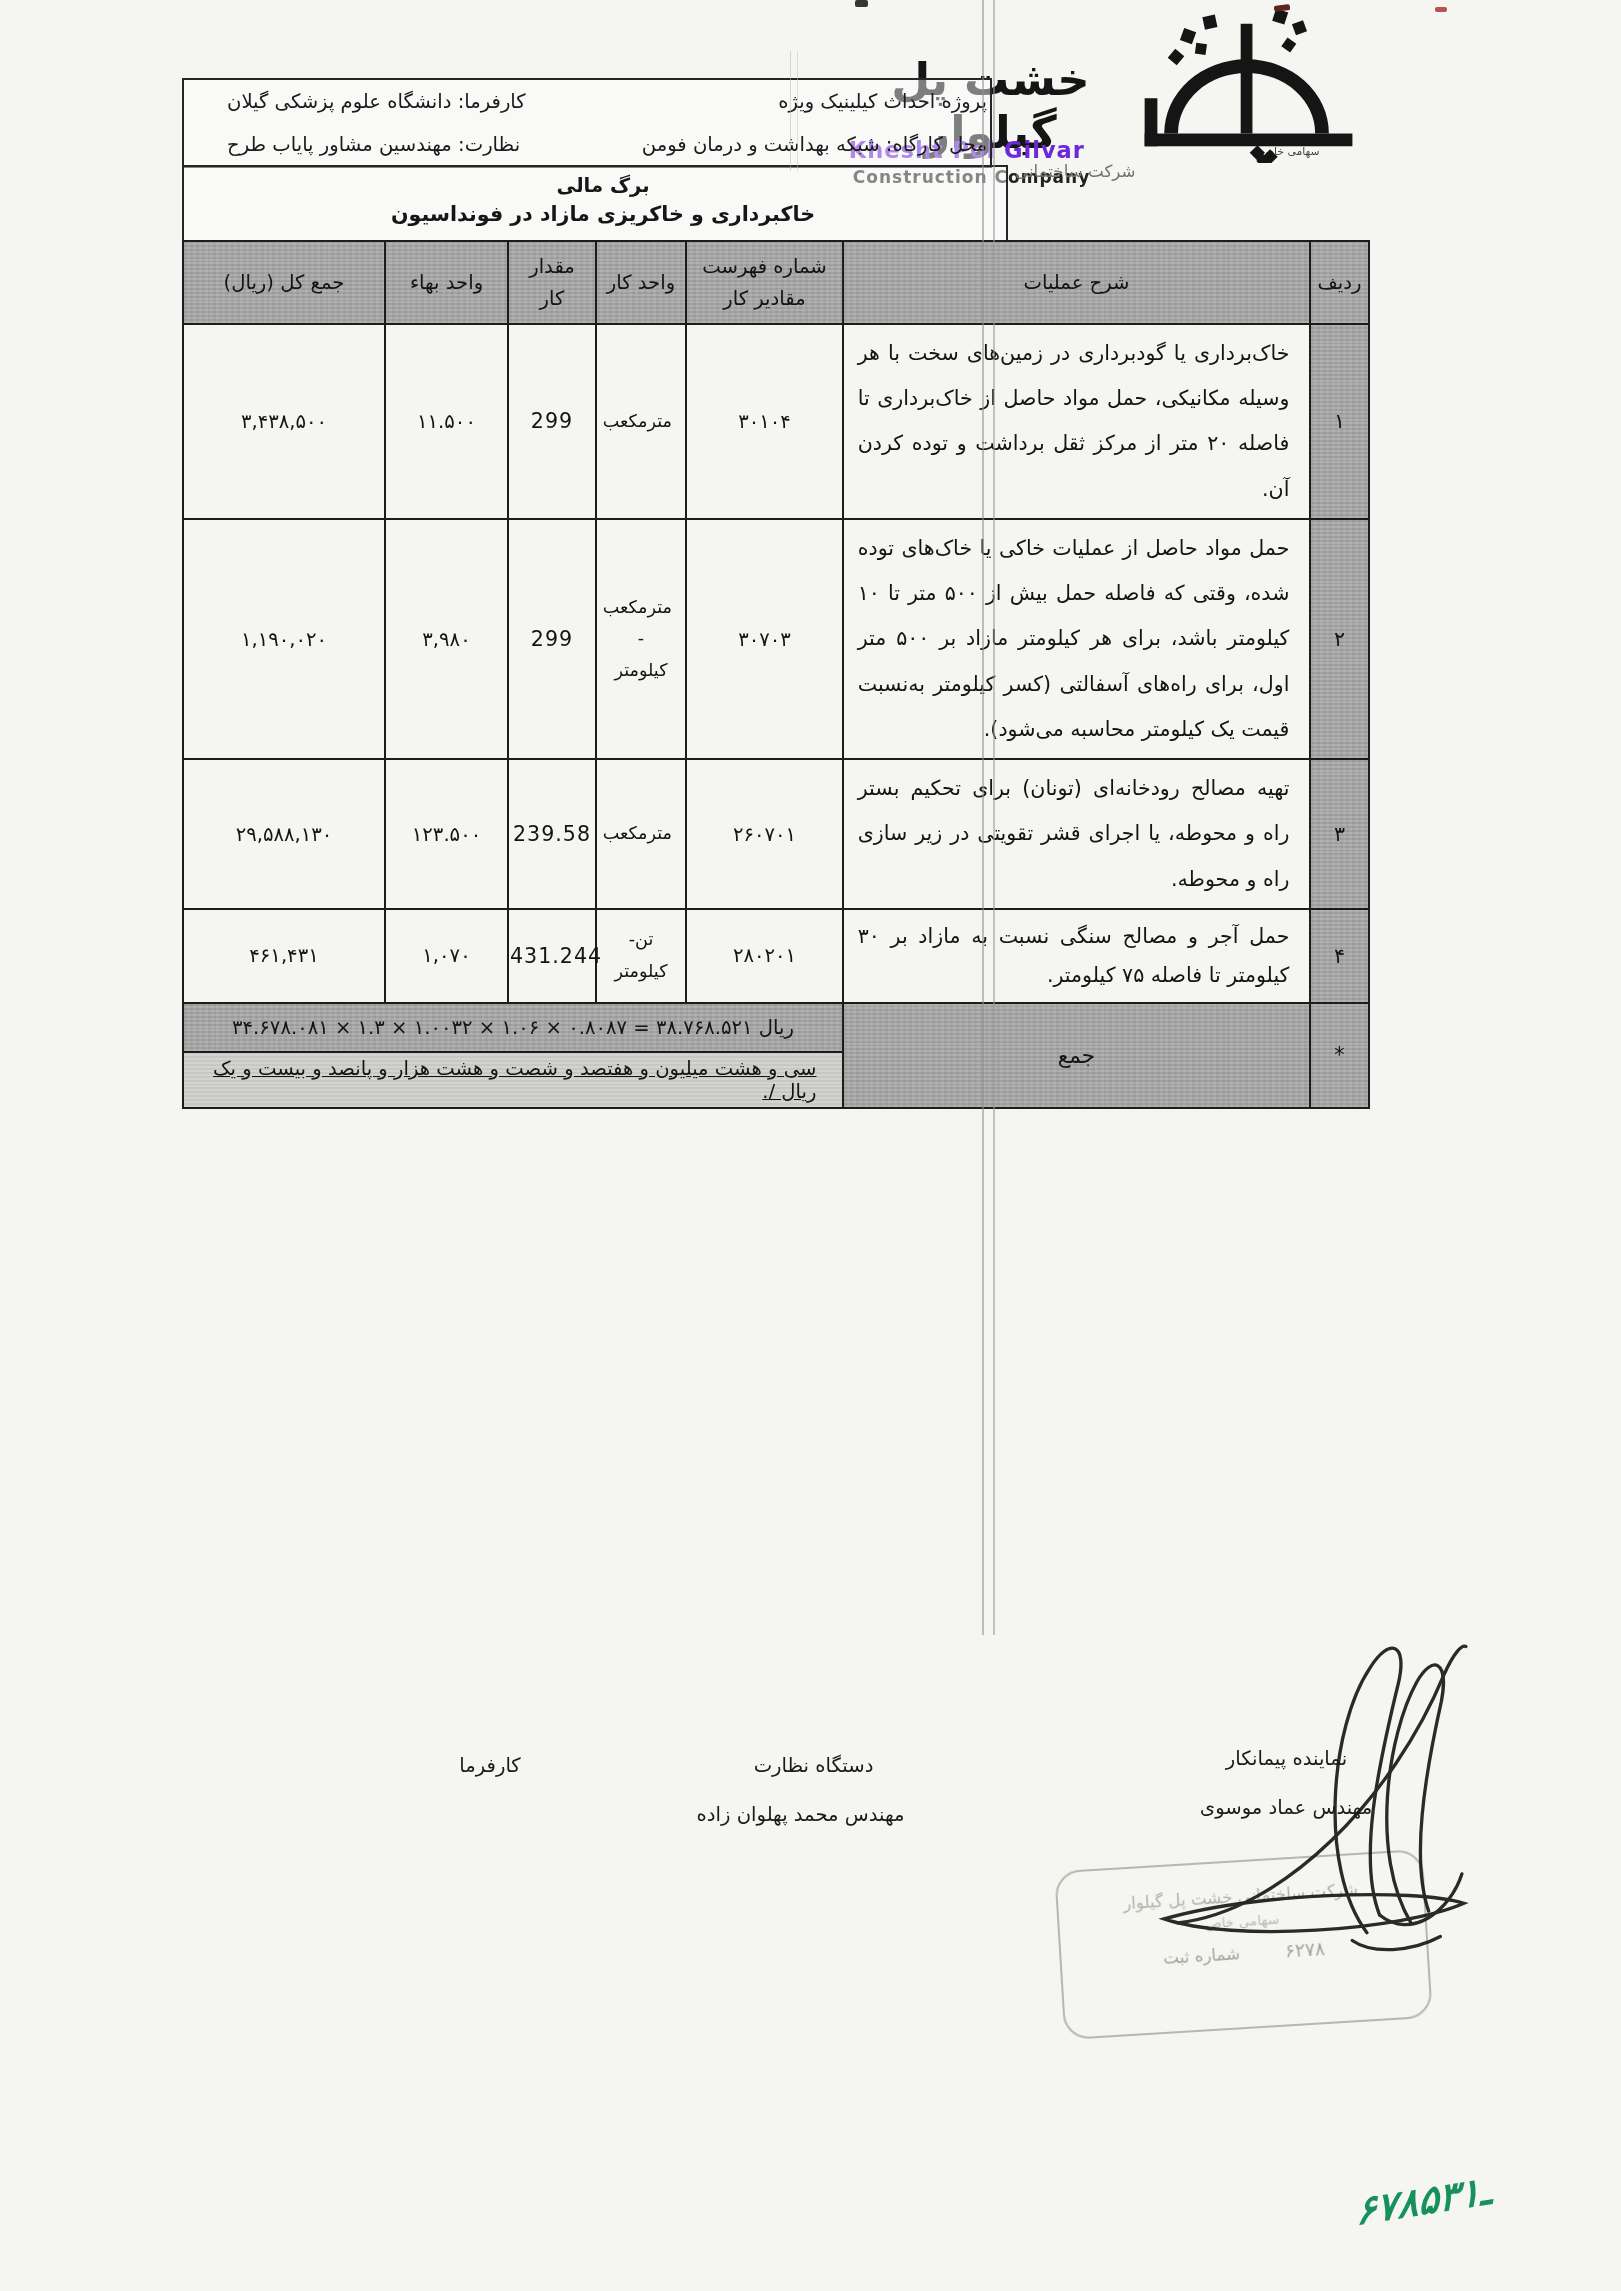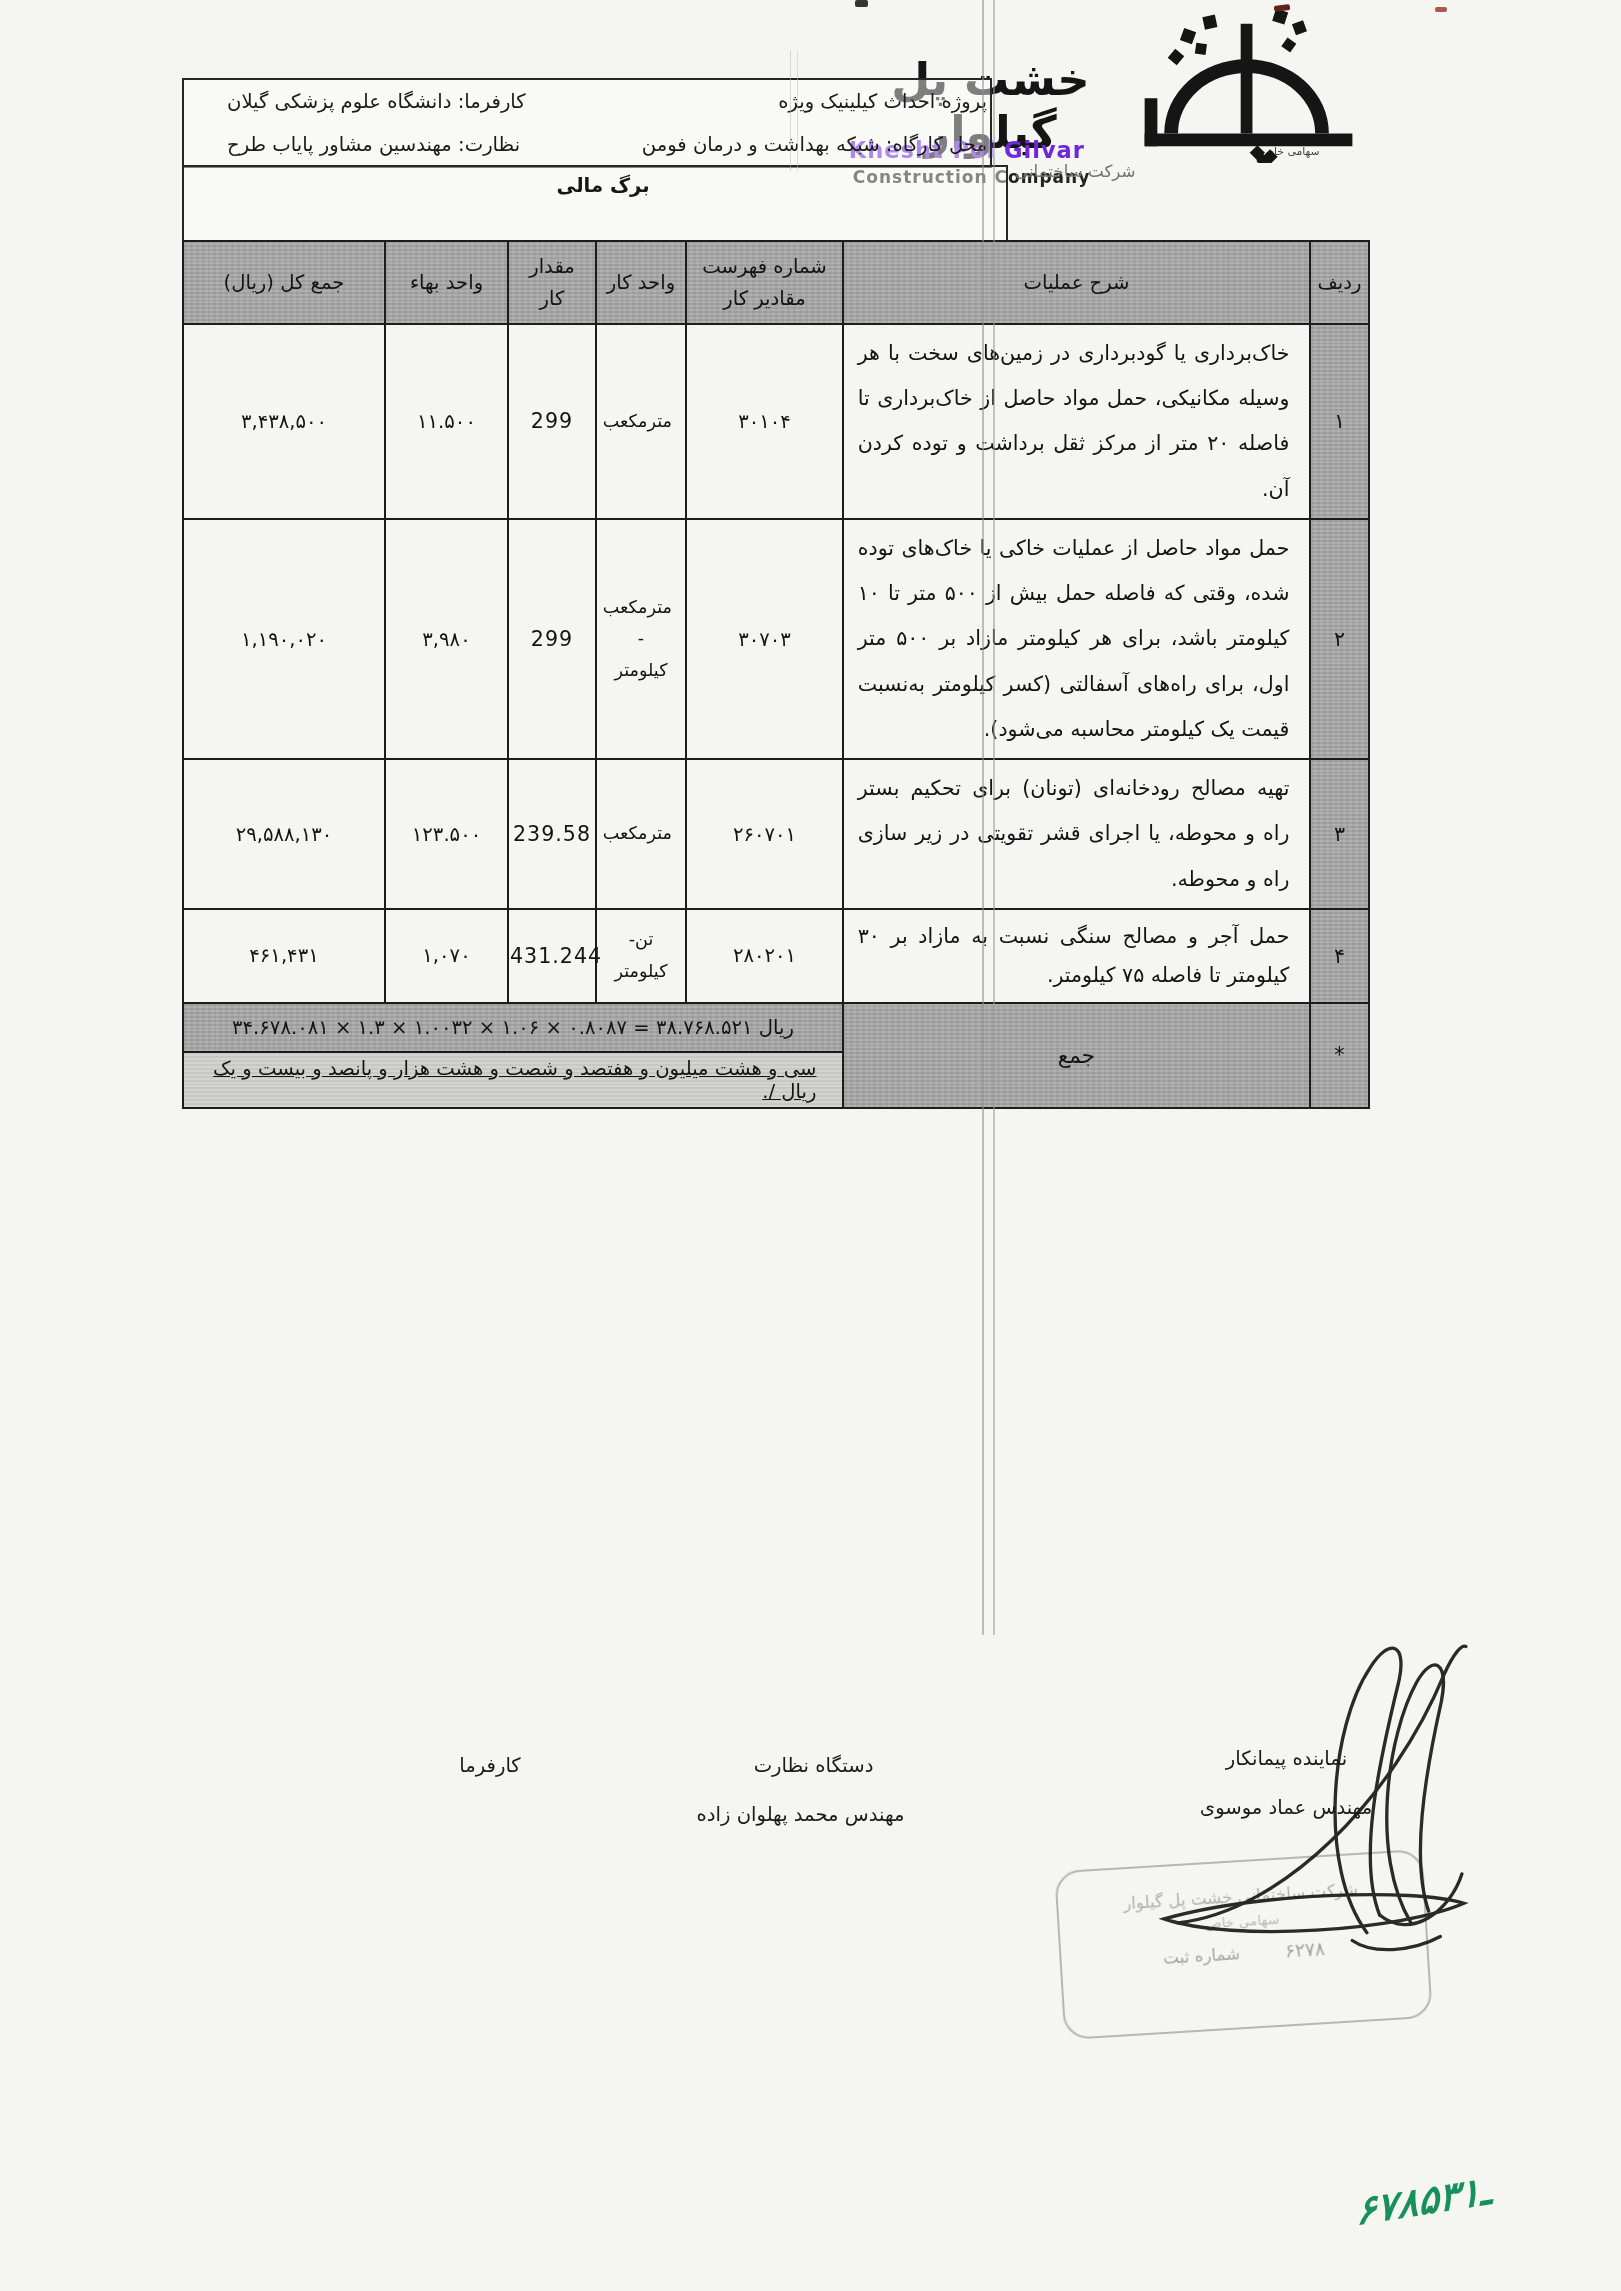--- a/index.html
+++ b/index.html
@@ -136,20 +136,21 @@
     <span class="hdr-left">کارفرما: دانشگاه علوم پزشکی گیلان</span>
   </div>
   <div class="hdr-row">
     <span class="hdr-right">محل کارگاه: شبکه بهداشت و درمان فومن</span>
     <span class="hdr-left">نظارت: مهندسین مشاور پایاب طرح</span>
   </div>
 </div>
 
 <div class="abs title-box">
   <div class="title-line1">برگ مالی</div>
+  <div class="title-line2">خاکبرداری و خاکریزی مازاد در فونداسیون</div>
 </div>
 
 <div class="abs main-table-wrap">
   <table class="fin">
     <colgroup>
       <col style="width:59px">
         <col style="width:467px">
         <col style="width:157px">
       <col style="width:90px">
         <col style="width:88px">

